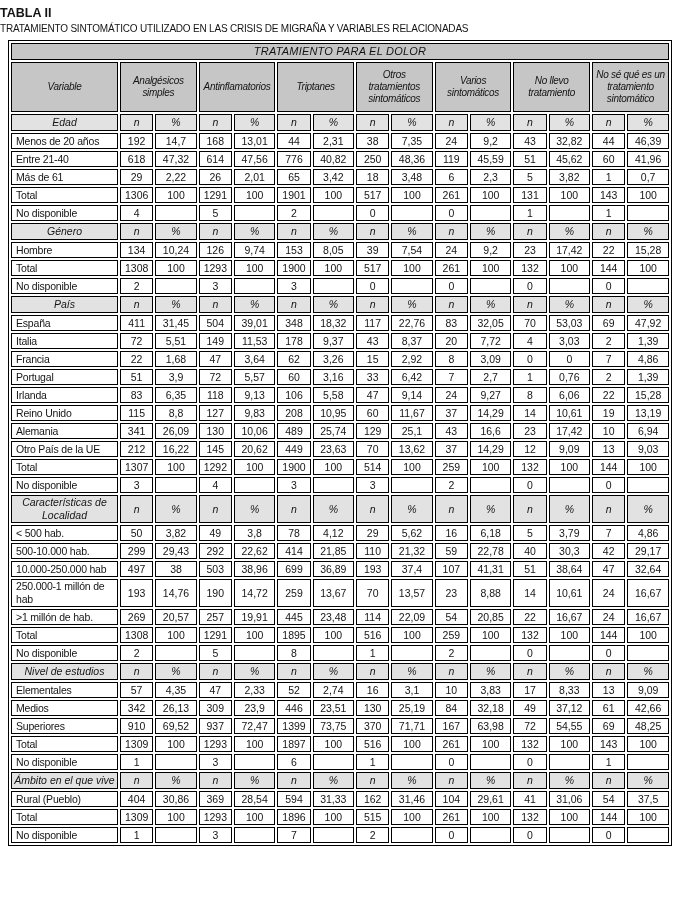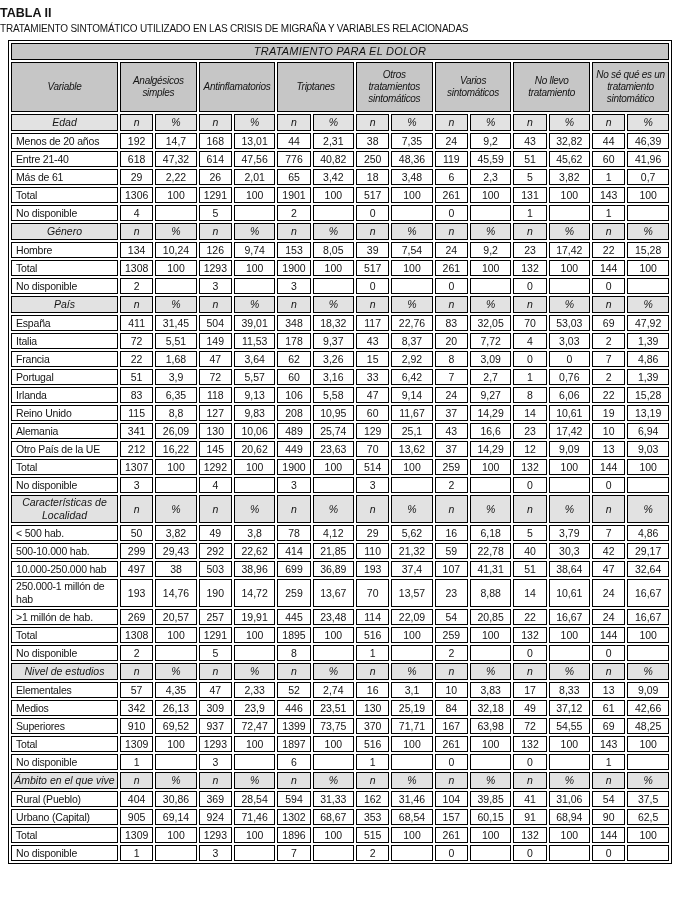--- a/index.html
+++ b/index.html
@@ -720,44 +720,27 @@
         <td class="row-label">Rural (Pueblo)</td>
         <td class="val">404</td>
         <td class="val">30,86</td>
         <td class="val">369</td>
         <td class="val">28,54</td>
         <td class="val">594</td>
         <td class="val">31,33</td>
         <td class="val">162</td>
         <td class="val">31,46</td>
         <td class="val">104</td>
-        <td class="val">39,85</td>
+        <td class="val">29,61</td>
         <td class="val">41</td>
         <td class="val">31,06</td>
         <td class="val">54</td>
         <td class="val">37,5</td>
       </tr>
       <tr class="data-row">
-        <td class="row-label">Urbano (Capital)</td>
-        <td class="val">905</td>
-        <td class="val">69,14</td>
-        <td class="val">924</td>
-        <td class="val">71,46</td>
-        <td class="val">1302</td>
-        <td class="val">68,67</td>
-        <td class="val">353</td>
-        <td class="val">68,54</td>
-        <td class="val">157</td>
-        <td class="val">60,15</td>
-        <td class="val">91</td>
-        <td class="val">68,94</td>
-        <td class="val">90</td>
-        <td class="val">62,5</td>
-      </tr>
-      <tr class="data-row">
         <td class="row-label">Total</td>
         <td class="val">1309</td>
         <td class="val">100</td>
         <td class="val">1293</td>
         <td class="val">100</td>
         <td class="val">1896</td>
         <td class="val">100</td>
         <td class="val">515</td>
         <td class="val">100</td>
         <td class="val">261</td>

